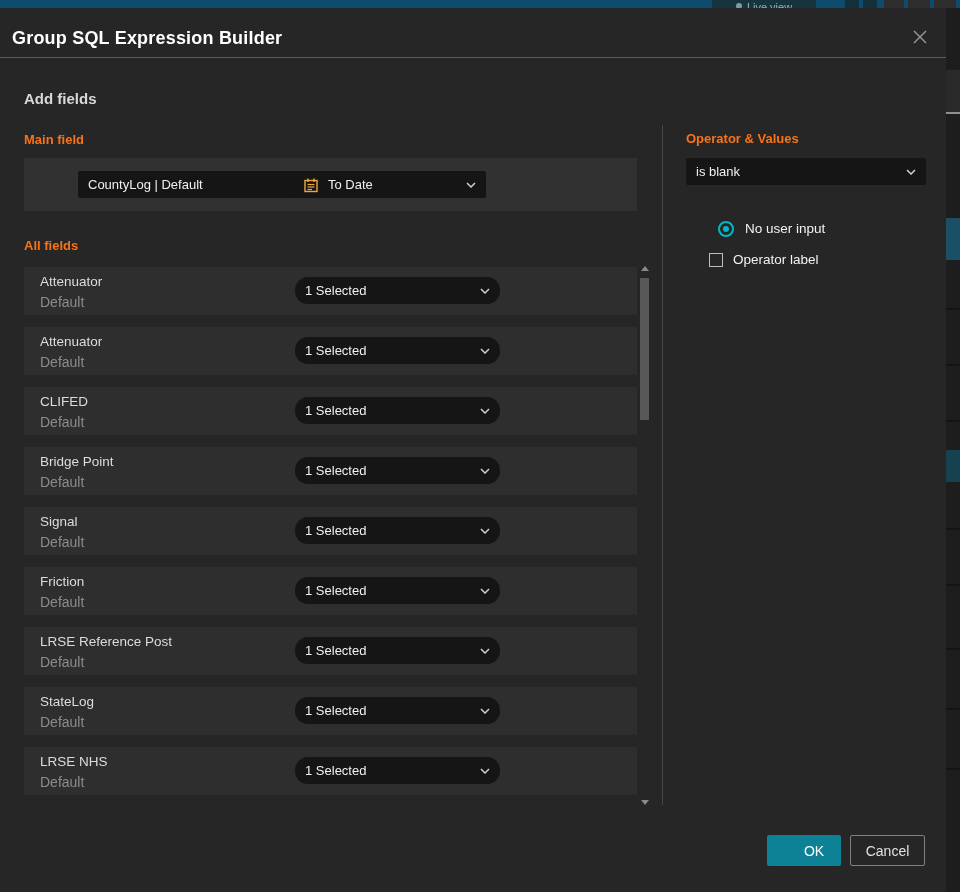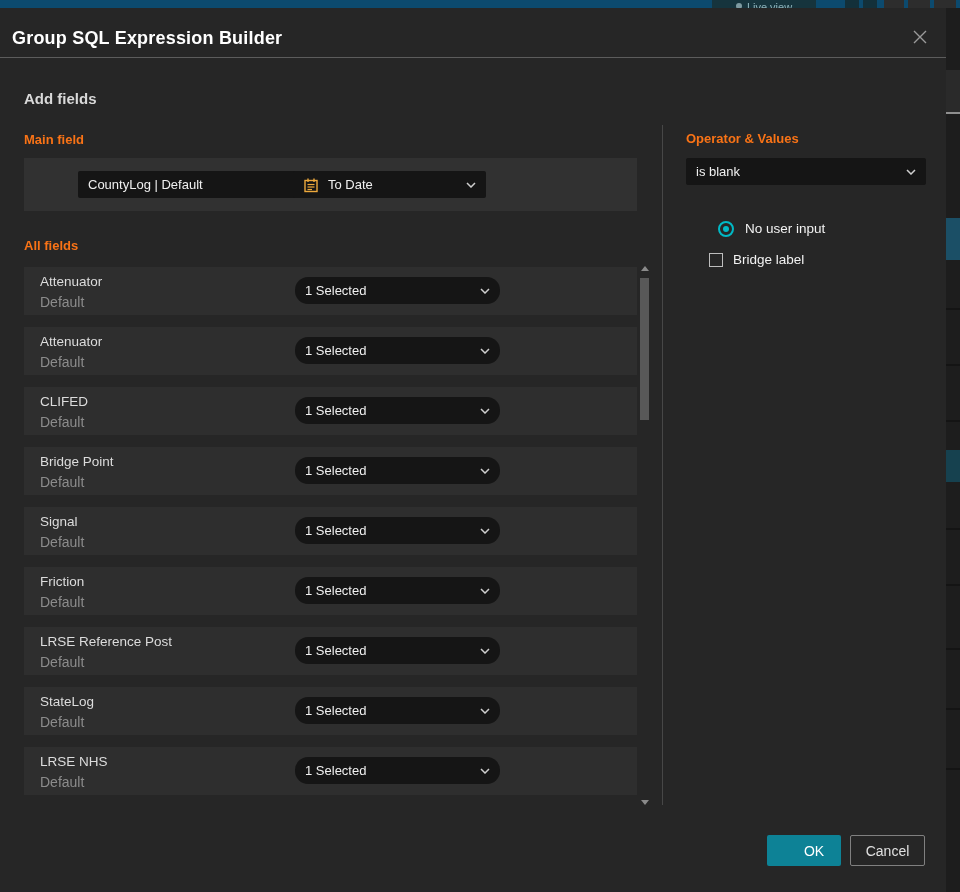--- a/index.html
+++ b/index.html
@@ -268,20 +268,20 @@
       </svg>
     </div>
 
     <div class="radio-row">
       <span class="radio"></span>
       <span class="opt-label">No user input</span>
     </div>
 
     <div class="checkbox-row">
       <span class="checkbox"></span>
-      <span class="opt-label">Bridge label</span>
+      <span class="opt-label">Operator label</span>
     </div>
 
     <button class="ok-btn">OK</button>
     <button class="cancel-btn">Cancel</button>
 
   </div>
 </div>
 
 </body></html>

